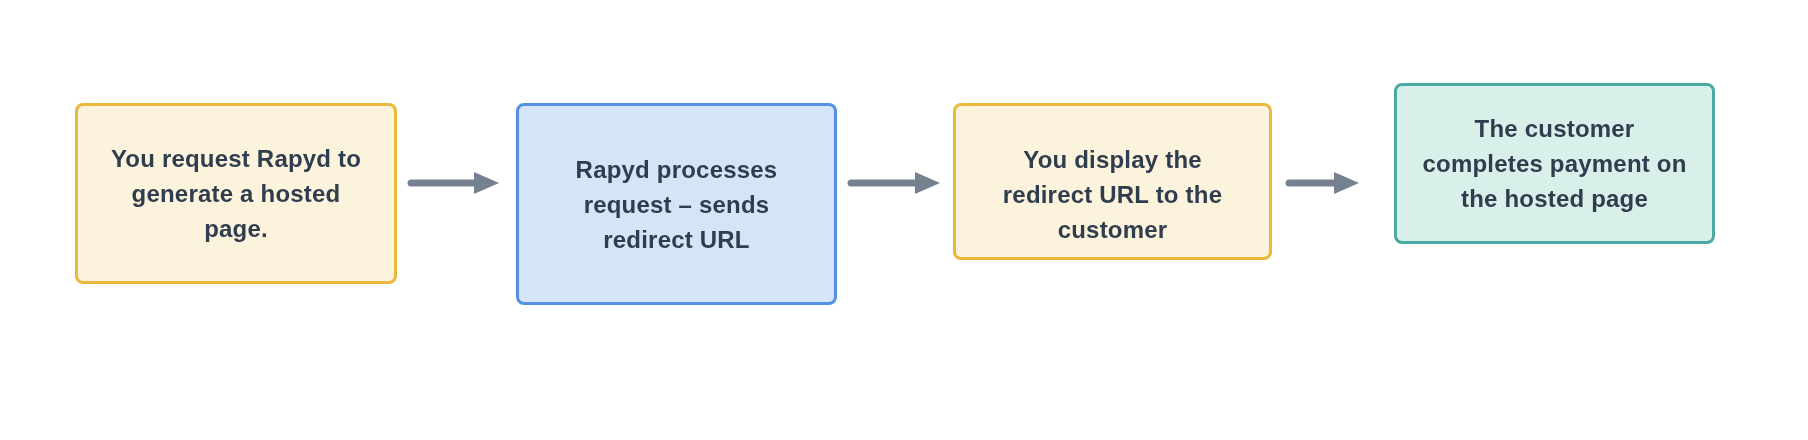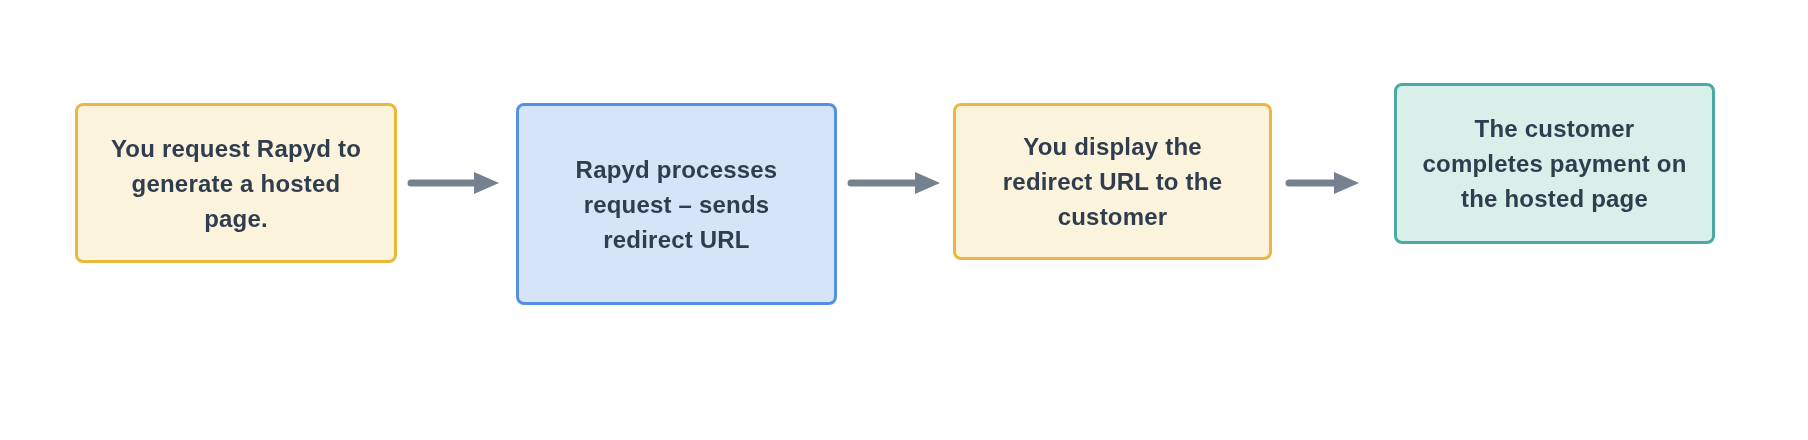--- a/index.html
+++ b/index.html
@@ -26,21 +26,21 @@
     justify-content: center;
     text-align: center;
     padding: 10px 24px;
   }
   .step-label {
     font-size: 24px;
     font-weight: 600;
     line-height: 35px;
     letter-spacing: 0.2px;
   }
-  .box-1 { left: 75px;   top: 103px; width: 322px; height: 160px; }
+  .box-1 { left: 75px;   top: 103px; width: 322px; height: 181px; }
   .box-2 { left: 516px;  top: 103px; width: 321px; height: 202px; }
   .box-3 { left: 953px;  top: 103px; width: 319px; height: 157px; }
   .box-4 { left: 1394px; top: 83px;  width: 321px; height: 161px; align-items: center; }
   .flow-arrow {
     position: absolute;
     top: 172px;
     height: 22px;
   }
   .arrow-1 { left: 406px; width: 94px; }
   .arrow-2 { left: 846px; width: 95px; }
@@ -62,21 +62,21 @@
 
   <div class="step-box box-2" style="background-color: rgb(214, 228, 247); border-color: rgb(85, 145, 224);">
     <span class="step-label">Rapyd processes request – sends redirect URL</span>
   </div>
 
   <svg class="flow-arrow arrow-2" viewBox="0 0 95 22">
     <line x1="5" y1="11" x2="73" y2="11" stroke-width="7" stroke-linecap="round" style="stroke: rgb(118, 129, 143);"></line>
     <polygon points="69,0 94,11 69,22" style="fill: rgb(118, 129, 143);"></polygon>
   </svg>
 
-  <div class="step-box box-3" style="background-color: rgb(251, 243, 220); border-color: rgb(235, 184, 62);">
+  <div class="step-box box-3" style="background-color: rgb(251, 243, 220); border-color: rgb(235, 184, 62); align-items: flex-end;">
     <span class="step-label">You display the redirect URL to the customer</span>
   </div>
 
   <svg class="flow-arrow arrow-3" viewBox="0 0 76 22">
     <line x1="5" y1="11" x2="54" y2="11" stroke-width="7" stroke-linecap="round" style="stroke: rgb(118, 129, 143);"></line>
     <polygon points="50,0 75,11 50,22" style="fill: rgb(118, 129, 143);"></polygon>
   </svg>
 
   <div class="step-box box-4" style="background-color: rgb(217, 239, 234); border-color: rgb(75, 170, 163);">
     <span class="step-label">The customer completes payment on the hosted page</span>

